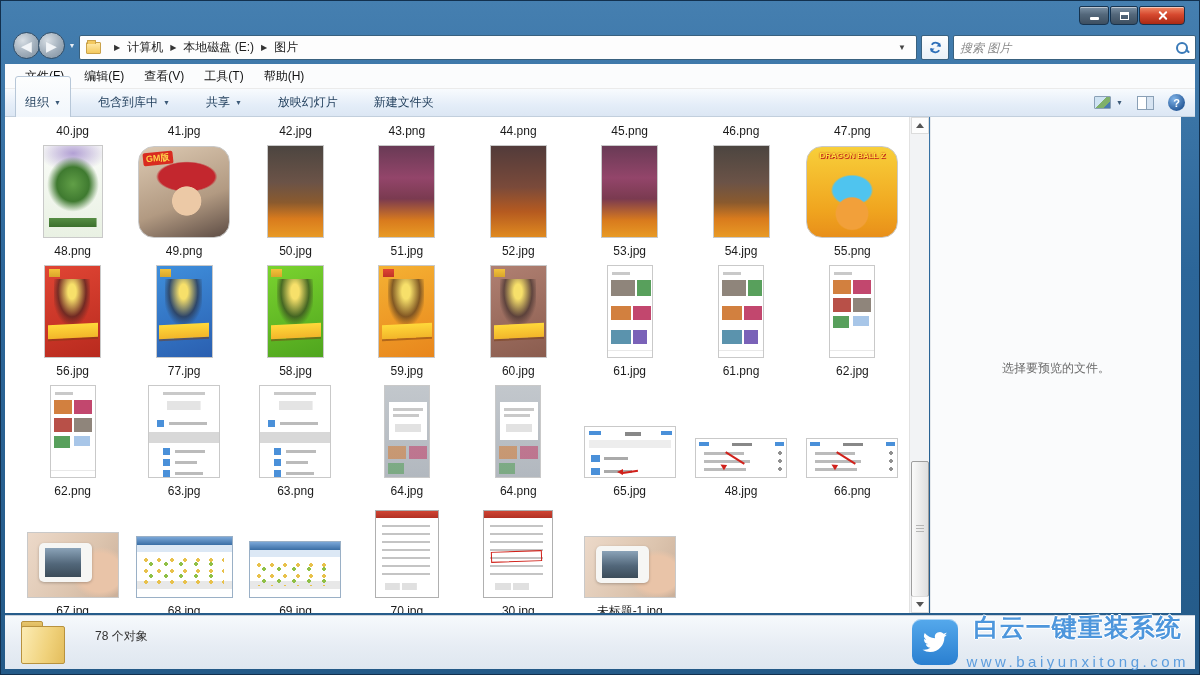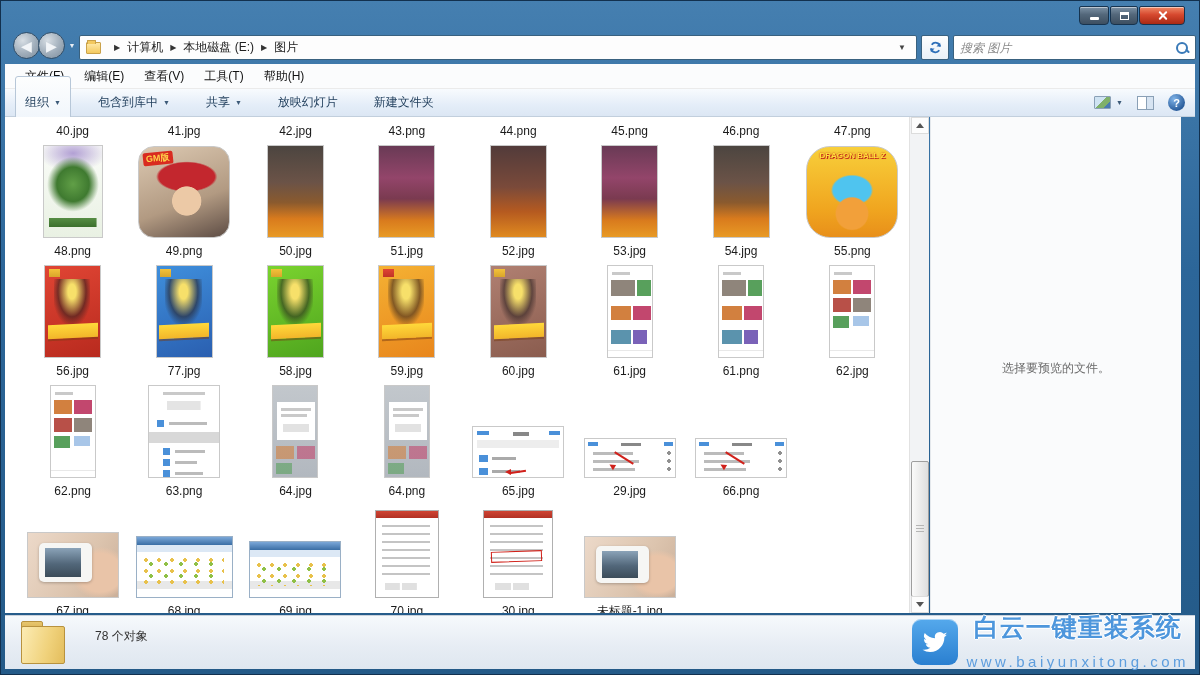--- a/index.html
+++ b/index.html
@@ -121,21 +121,21 @@
   .v-gm-icon { border-radius:16px; background:
     radial-gradient(circle 15px at 53% 60%, #ecc9a6 0 95%, rgba(0,0,0,0) 100%) no-repeat,
     radial-gradient(ellipse 34px 17px at 53% 33%, #c3272e 0 82%, rgba(0,0,0,0) 90%) no-repeat,
     linear-gradient(160deg,#dcc9b2,#b29a82 60%,#5d4c44); }
   .gm-badge { position:absolute; top:5px; left:4px; background:#d92b20; color:#ffd24a;
     font-size:9px; font-weight:bold; padding:1px 3px; border-radius:2px; transform:rotate(-6deg);
     letter-spacing:0; line-height:11px; }
   .v-orange-a { background:linear-gradient(180deg,#4c4540 0%,#6b5347 40%,#8a5a2e 62%,#d97b1d 80%,#e89a25 100%); }
   .v-orange-b { background:linear-gradient(180deg,#693a55 0%,#93456a 35%,#7a3a50 58%,#d97b1d 82%,#e89a25 100%); }
   .v-orange-c { background:linear-gradient(180deg,#523b3a 0%,#7a4a3a 45%,#b55a20 72%,#e08a1f 100%); }
-  .v-dbz-icon { border-radius:24px; background:
+  .v-dbz-icon { border-radius:16px; background:
     radial-gradient(circle 17px at 50% 74%, #f2a03a 0 92%, rgba(0,0,0,0) 100%) no-repeat,
     radial-gradient(ellipse 23px 17px at 50% 48%, #4fc4ef 0 82%, rgba(0,0,0,0) 92%) no-repeat,
     linear-gradient(180deg,#f8cf3a,#f0a51f 70%,#e88f1a); }
   .dbz-logo { position:absolute; top:4px; left:0; right:0; text-align:center; font-size:8px;
     font-weight:bold; color:#ffe13a; text-shadow:0 0 2px #c1271d, 1px 1px 0 #c1271d; letter-spacing:0; }
   .v-char-red,.v-char-blue,.v-char-green,.v-char-yellow,.v-char-brown { }
   .v-char-red { background:linear-gradient(#f3c23a,#d8a52a) 8% 4%/20% 9% no-repeat, linear-gradient(160deg,#e04534,#b82a1e); }
   .v-char-blue { background:linear-gradient(#f3c23a,#d8a52a) 8% 4%/20% 9% no-repeat, linear-gradient(160deg,#3f8fdc,#2a5fb0); }
   .v-char-green { background:linear-gradient(#f3c23a,#d8a52a) 8% 4%/20% 9% no-repeat, linear-gradient(160deg,#7ad32f,#4fa51e); }
   .v-char-yellow { background:linear-gradient(#e04534,#c03226) 8% 4%/20% 9% no-repeat, linear-gradient(160deg,#f5b133,#e8861c); }
@@ -454,37 +454,41 @@
             <div class="f-label">62.jpg</div>
           </div>
         </div>
         <div class="g-row">
           <div class="g-cell">
             <div class="thumb v-phone-b" style="width: 46px; height: 93px;"></div>
             <div class="f-label">62.png</div>
           </div>
           <div class="g-cell">
             <div class="thumb v-share-sheet" style="width: 72px; height: 93px;"></div>
+            <div class="f-label">63.jpg</div>
+          </div>
+          <div class="g-cell">
+            <div class="thumb v-share-sheet" style="width: 72px; height: 93px;"></div>
             <div class="f-label">63.png</div>
           </div>
           <div class="g-cell">
             <div class="thumb v-phone-dialog" style="width: 46px; height: 93px;"></div>
             <div class="f-label">64.jpg</div>
           </div>
           <div class="g-cell">
             <div class="thumb v-phone-dialog" style="width: 46px; height: 93px;"></div>
             <div class="f-label">64.png</div>
           </div>
           <div class="g-cell">
             <div class="thumb v-wide-audio" style="width: 92px; height: 52px;"></div>
             <div class="f-label">65.jpg</div>
           </div>
           <div class="g-cell">
             <div class="thumb v-wide-list" style="width: 92px; height: 40px;"></div>
-            <div class="f-label">29.jpg</div>
+            <div class="f-label">48.jpg</div>
           </div>
           <div class="g-cell">
             <div class="thumb v-wide-list" style="width: 92px; height: 40px;"></div>
             <div class="f-label">66.png</div>
           </div>
         </div>
         <div class="g-row">
           <div class="g-cell">
             <div class="thumb v-photo-hand" style="width: 92px; height: 66px;"></div>
             <div class="f-label">67.jpg</div>

